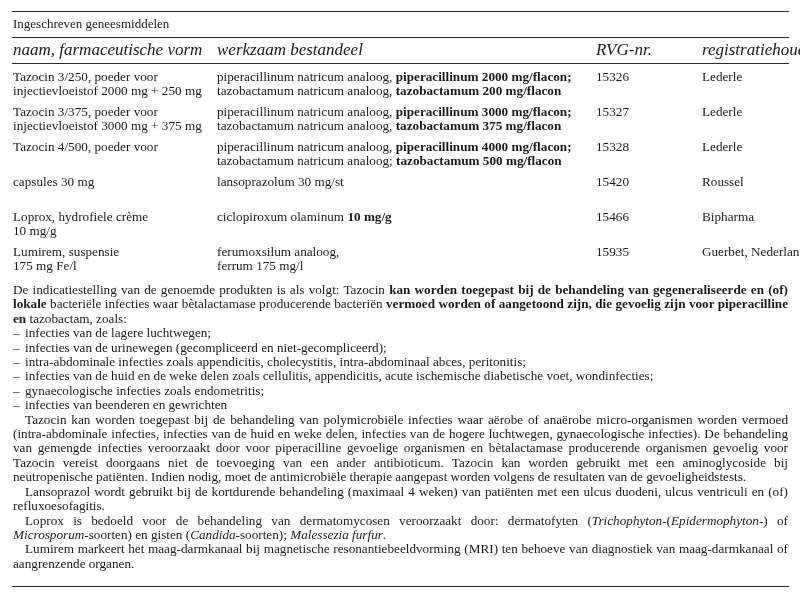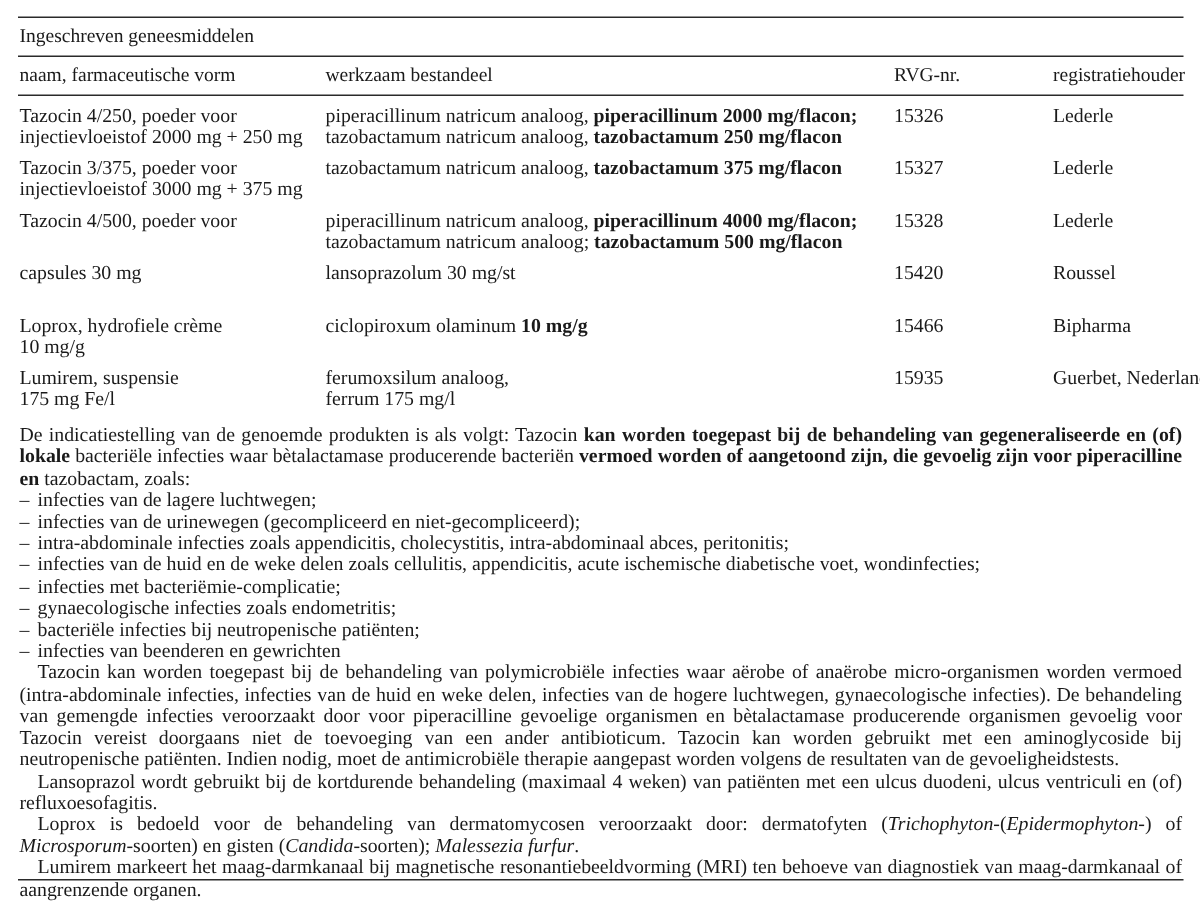--- a/index.html
+++ b/index.html
@@ -4,21 +4,21 @@
 <style>
   html, body { margin: 0; padding: 0; background: #ffffff; }
   body {
     width: 800px; height: 603px; position: relative; overflow: hidden;
     font-family: "Liberation Serif", "DejaVu Serif", serif;
     color: #1a1a1a; font-size: 13.2px; line-height: 14.4px;
   }
   .page { position: absolute; left: 12px; top: 0; width: 777px; }
   .rule { position: absolute; left: 0; width: 777px; height: 0; border-top: 1.6px solid #2a2a2a; }
   .title { position: absolute; left: 1px; top: 17px; font-size: 13px; }
-  .hdr { position: absolute; top: 43px; font-size: 13px; }
+  .hdr { position: absolute; top: 43px; font-style: italic; font-size: 17px; }
   .row { position: absolute; left: 0; width: 777px; }
   .cell { position: absolute; top: 0; white-space: nowrap; }
   .c1 { left: 1px; }
   .c2 { left: 205px; }
   .c3 { left: 584px; }
   .c4 { left: 690px; }
   .b { font-weight: bold; }
   .i { font-style: italic; }
   .body-text { position: absolute; left: 1px; top: 283px; width: 775px; text-align: justify; }
   .body-text p { margin: 0; }
@@ -38,37 +38,38 @@
   <div>
     <span class="hdr c1">naam, farmaceutische vorm</span>
     <span class="hdr c2">werkzaam bestandeel</span>
     <span class="hdr c3">RVG-nr.</span>
     <span class="hdr c4">registratiehouder</span>
   </div>
   <div class="rule" style="top:63px"></div>
 
   <div class="row" style="top:70px">
     <div class="cell c1">
-      <div>Tazocin 4/250, poeder voor</div>
+      <div>Tazocin 3/250, poeder voor</div>
       <div>injectievloeistof 2000 mg + 250 mg</div>
     </div>
     <div class="cell c2">
       <div><span>piperacillinum natricum analoog, </span><span class="b">piperacillinum 2000 mg/flacon;</span></div>
-      <div><span>tazobactamum natricum analoog, </span><span class="b">tazobactamum 250 mg/flacon</span></div>
+      <div><span>tazobactamum natricum analoog, </span><span class="b">tazobactamum 200 mg/flacon</span></div>
     </div>
     <div class="cell c3">15326</div>
     <div class="cell c4">Lederle</div>
   </div>
 
   <div class="row" style="top:105px">
     <div class="cell c1">
       <div>Tazocin 3/375, poeder voor</div>
       <div>injectievloeistof 3000 mg + 375 mg</div>
     </div>
     <div class="cell c2">
+      <div><span>piperacillinum natricum analoog, </span><span class="b">piperacillinum 3000 mg/flacon;</span></div>
       <div><span>tazobactamum natricum analoog, </span><span class="b">tazobactamum 375 mg/flacon</span></div>
     </div>
     <div class="cell c3">15327</div>
     <div class="cell c4">Lederle</div>
   </div>
 
   <div class="row" style="top:140px">
     <div class="cell c1">
       <div>Tazocin 4/500, poeder voor</div>
     </div>
@@ -116,23 +117,21 @@
     <div class="cell c4">Guerbet, Nederland</div>
   </div>
 
   <div class="body-text">
     <p><span>De indicatiestelling van de genoemde produkten is als volgt: Tazocin </span><span class="b">kan worden toegepast bij de behandeling van gegeneraliseerde en (of) lokale</span><span> bacteriële infecties waar bètalactamase producerende bacteriën </span><span class="b">vermoed worden of aangetoond zijn, die gevoelig zijn voor piperacilline en</span><span> tazobactam, zoals:</span></p>
     <ul>
       <li>infecties van de lagere luchtwegen;</li>
       <li>infecties van de urinewegen (gecompliceerd en niet-gecompliceerd);</li>
       <li>intra-abdominale infecties zoals appendicitis, cholecystitis, intra-abdominaal abces, peritonitis;</li>
       <li>infecties van de huid en de weke delen zoals cellulitis, appendicitis, acute ischemische diabetische voet, wondinfecties;</li>
-      <li>infecties met bacteriëmie-complicatie;</li>
       <li>gynaecologische infecties zoals endometritis;</li>
-      <li>bacteriële infecties bij neutropenische patiënten;</li>
       <li>infecties van beenderen en gewrichten</li>
     </ul>
     <p class="ind">Tazocin kan worden toegepast bij de behandeling van polymicrobiële infecties waar aërobe of anaërobe micro-organismen worden vermoed (intra-abdominale infecties, infecties van de huid en weke delen, infecties van de hogere luchtwegen, gynaecologische infecties). De behandeling van gemengde infecties veroorzaakt door voor piperacilline gevoelige organismen en bètalactamase producerende organismen gevoelig voor Tazocin vereist doorgaans niet de toevoeging van een ander antibioticum. Tazocin kan worden gebruikt met een aminoglycoside bij neutropenische patiënten. Indien nodig, moet de antimicrobiële therapie aangepast worden volgens de resultaten van de gevoeligheidstests.</p>
     <p class="ind">Lansoprazol wordt gebruikt bij de kortdurende behandeling (maximaal 4 weken) van patiënten met een ulcus duodeni, ulcus ventriculi en (of) refluxoesofagitis.</p>
     <p class="ind"><span>Loprox is bedoeld voor de behandeling van dermatomycosen veroorzaakt door: dermatofyten (</span><span class="i">Trichophyton-</span><span>(</span><span class="i">Epidermophyton-</span><span>) of </span><span class="i">Microsporum</span><span>-soorten) en gisten (</span><span class="i">Candida</span><span>-soorten); </span><span class="i">Malessezia furfur</span><span>.</span></p>
     <p class="ind">Lumirem markeert het maag-darmkanaal bij magnetische resonantiebeeldvorming (MRI) ten behoeve van diagnostiek van maag-darmkanaal of aangrenzende organen.</p>
   </div>
 
   <div class="rule" style="top:586px"></div>
 </div>

